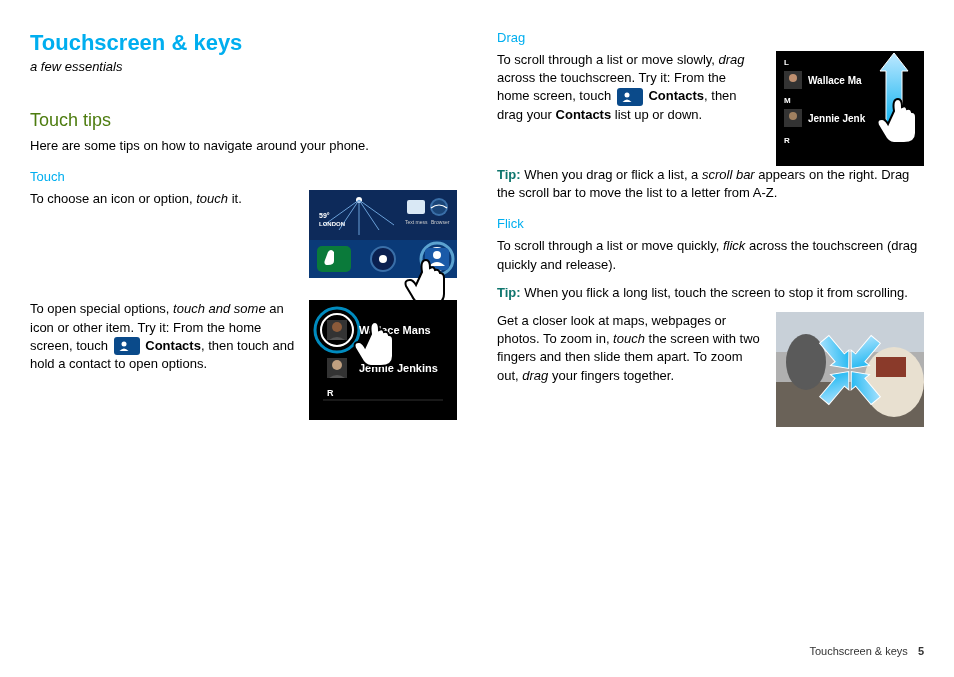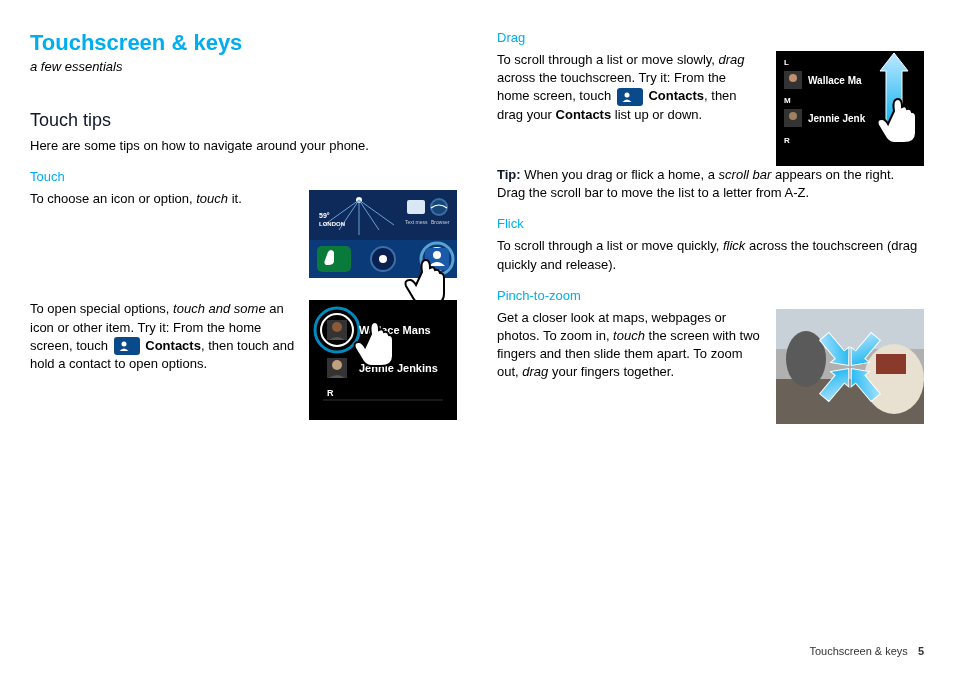--- a/index.html
+++ b/index.html
@@ -10,26 +10,26 @@
     background: #fff;
     width: 954px;
     height: 677px;
     padding: 30px 30px 20px 30px;
     position: relative;
   }
   .columns { display: flex; gap: 40px; }
   .col { flex: 1; }
   h1 { font-size: 22px; font-weight: bold; color: #00aeef; margin-bottom: 2px; }
   .subtitle { font-style: italic; font-size: 13px; margin-bottom: 34px; }
-  h2 { font-size: 18px; font-weight: normal; color: #0f172a; margin-bottom: 6px; }
+  h2 { font-size: 18px; font-weight: normal; color: #4d7c0f; margin-bottom: 6px; }
   h3 { font-size: 13px; font-weight: normal; color: #00aeef; margin-bottom: 6px; margin-top: 14px; }
   p { font-size: 13px; line-height: 1.4; margin-bottom: 10px; }
   .bold { font-weight: bold; }
   .italic { font-style: italic; }
-  .tip-label { font-weight: bold; color: #0f172a; }
+  .tip-label { font-weight: bold; color: #0f766e; }
   .row { display: flex; gap: 14px; align-items: flex-start; justify-content: space-between; }
   .row .text { flex: 1; }
   .fig { flex-shrink: 0; }
   .contacts-chip {
     display: inline-flex; align-items: center;
     background: #0a4a8a; border-radius: 3px; padding: 1px 6px 1px 3px;
     vertical-align: middle; margin: 0 2px;
     height: 18px;
   }
   .contacts-chip svg { margin-right: 3px; }
@@ -181,29 +181,31 @@
             </defs>
           <path d="M118,2 l14,18 l-6,0 l0,60 l-16,0 l0,-60 l-6,0 z" fill="url(#ag)" stroke="#fff" stroke-width="1"></path>
 
           <g transform="translate(100,50)">
             <path d="M18,10 q-2,-12 4,-12 q4,0 4,8 q4,-2 5,2 q4,-1 5,3 q4,0 4,5 l0,16 q0,10 -12,10 l-10,0 q-6,0 -10,-8 l-6,-10 q-2,-6 4,-6 q3,0 6,5 z" fill="#fff" stroke="#000" stroke-width="2"></path>
           </g>
         </svg>
       </div>
     </div>
     <p>
-      <span class="tip-label">Tip:</span><span> When you drag or flick a home, a </span><span class="italic">scroll bar</span><span> appears on the right. Drag the scroll bar to move the list to a letter from A-Z.</span>
+      <span class="tip-label">Tip:</span><span> When you drag or flick a list, a </span><span class="italic">scroll bar</span><span> appears on the right. Drag the scroll bar to move the list to a letter from A-Z.</span>
     </p>
 
     <h3>Flick</h3>
     <p>
       <span>To scroll through a list or move quickly, </span><span class="italic">flick</span><span> across the touchscreen (drag quickly and release).</span>
     </p>
-
-    <h3>Pinch-to-zoom</h3>
+    <p>
+      <span class="tip-label">Tip:</span><span> When you flick a long list, touch the screen to stop it from scrolling.</span>
+    </p>
+
     <div class="row">
       <div class="text">
         <p>
           <span>Get a closer look at maps, webpages or photos. To zoom in, </span><span class="italic">touch</span><span> the screen with two fingers and then slide them apart. To zoom out, </span><span class="italic">drag</span><span> your fingers together.</span>
         </p>
       </div>
       <div class="fig fig-pinch">
         <svg viewBox="0 0 148 115" width="148" height="115">
 
           <rect x="0" y="0" width="148" height="115" fill="#b0b0b0"></rect>

